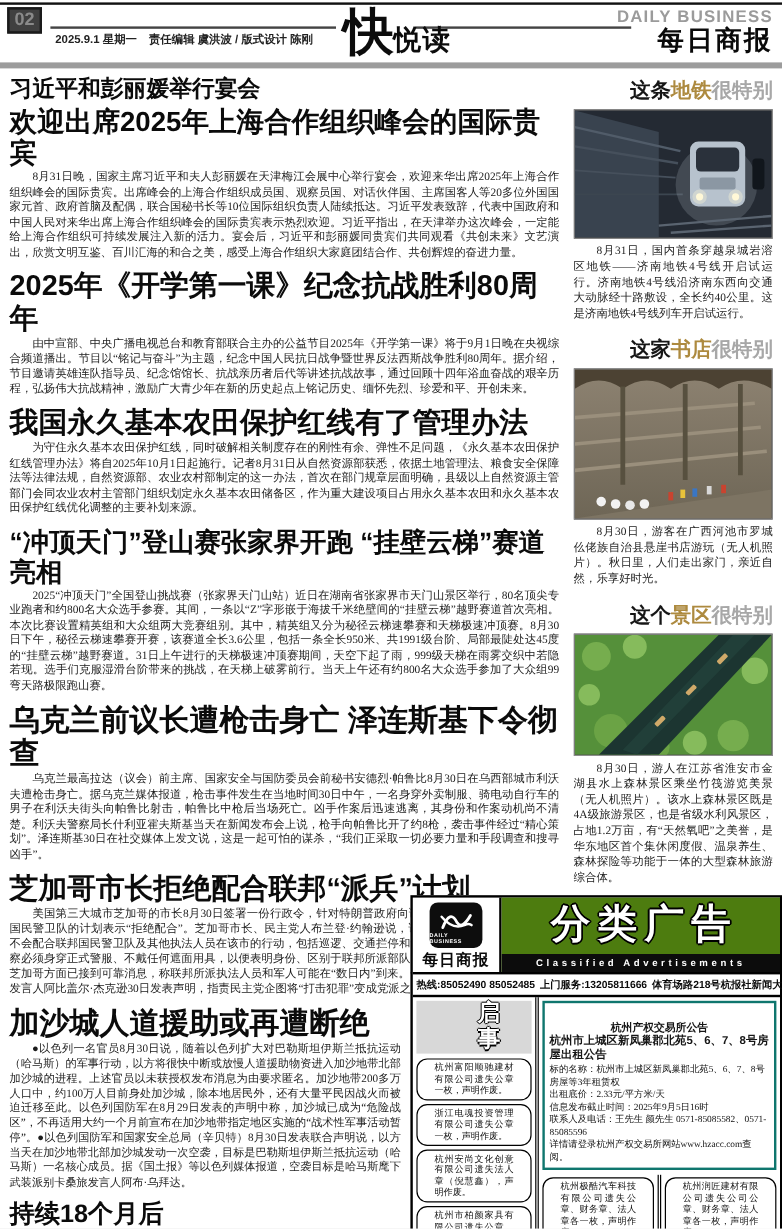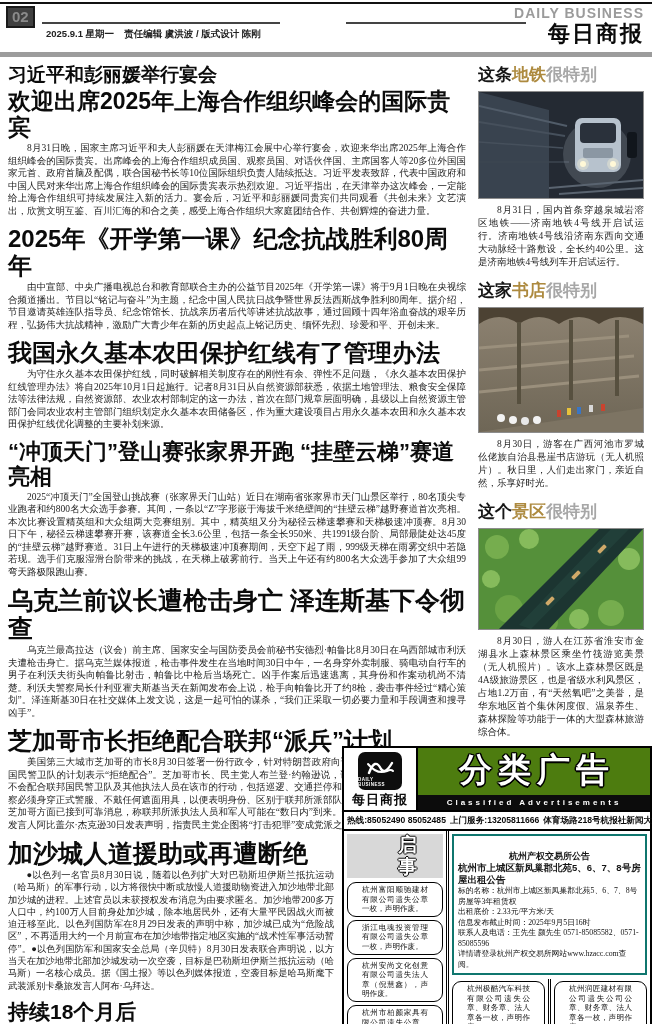--- a/index.html
+++ b/index.html
@@ -35,22 +35,22 @@
   .h-25{font-size:25px;line-height:28px;}
   .h-21{font-size:21px;line-height:24px;}
   .article p{margin:2px 0 0 0;font-size:9.5px;line-height:12.5px;text-align:justify;
              text-indent:2em;color:#1c1c1c;}
   .narrow{width:326px;}
   .narrow p{font-size:9.3px;line-height:12.3px;}
 
   
   .sidebar{position:absolute;top:66px;left:478px;width:166px;height:678px;overflow:hidden;}
   .sb-sec{margin-bottom:13px;}
-  .sb-title{font-family:Liberation Mono, monospace;font-weight:900;
-            font-size:17px;line-height:20px;margin-bottom:5px;white-space:nowrap;}
+  .sb-title{font-family:Liberation Serif, serif;font-weight:900;
+            font-size:17px;line-height:20px;margin-bottom:5px;white-space:nowrap;text-align:right;}
   .sb-title .kw{color:#ad8a3f;}
   .sb-title .sfx{color:#a7a7a7;}
   .sb-img{display:block;width:164px;border:1px solid #8d8d8d;background:#444;}
   .sb-cap{margin-top:5px;font-size:9.5px;line-height:13px;text-align:justify;text-indent:2em;color:#222;}
 
   
   .classified{position:absolute;top:746px;left:342px;width:306px;border:2px solid #000;background:#fff;}
   .banner{display:flex;height:62px;border-bottom:2px solid #000;}
   .banner-logo{width:72px;display:flex;flex-direction:column;align-items:center;justify-content:center;border-right:2px solid #000;}
   .logo-box{width:44px;height:38px;background:#0d0d0d;border-radius:7px;display:flex;flex-direction:column;
@@ -90,20 +90,23 @@
 
   <div class="topline"></div>
 
   <div class="header">
     <div class="hline-l"></div>
     <div class="hline-r"></div>
     <div class="pagenum">02</div>
     <div class="dateline">
       <span>2025.9.1 星期一</span><span class="sp">责任编辑 虞洪波 / 版式设计 陈刚</span>
     </div>
+    <div class="logo">
+      <span class="big">快</span><span class="small">悦读</span>
+    </div>
     <div class="masthead">
       <div class="en">DAILY BUSINESS</div>
       <div class="cn">每日商报</div>
     </div>
   </div>
   <div class="graybar"></div>
 
   <div class="main-left">
 
     <section class="article">

